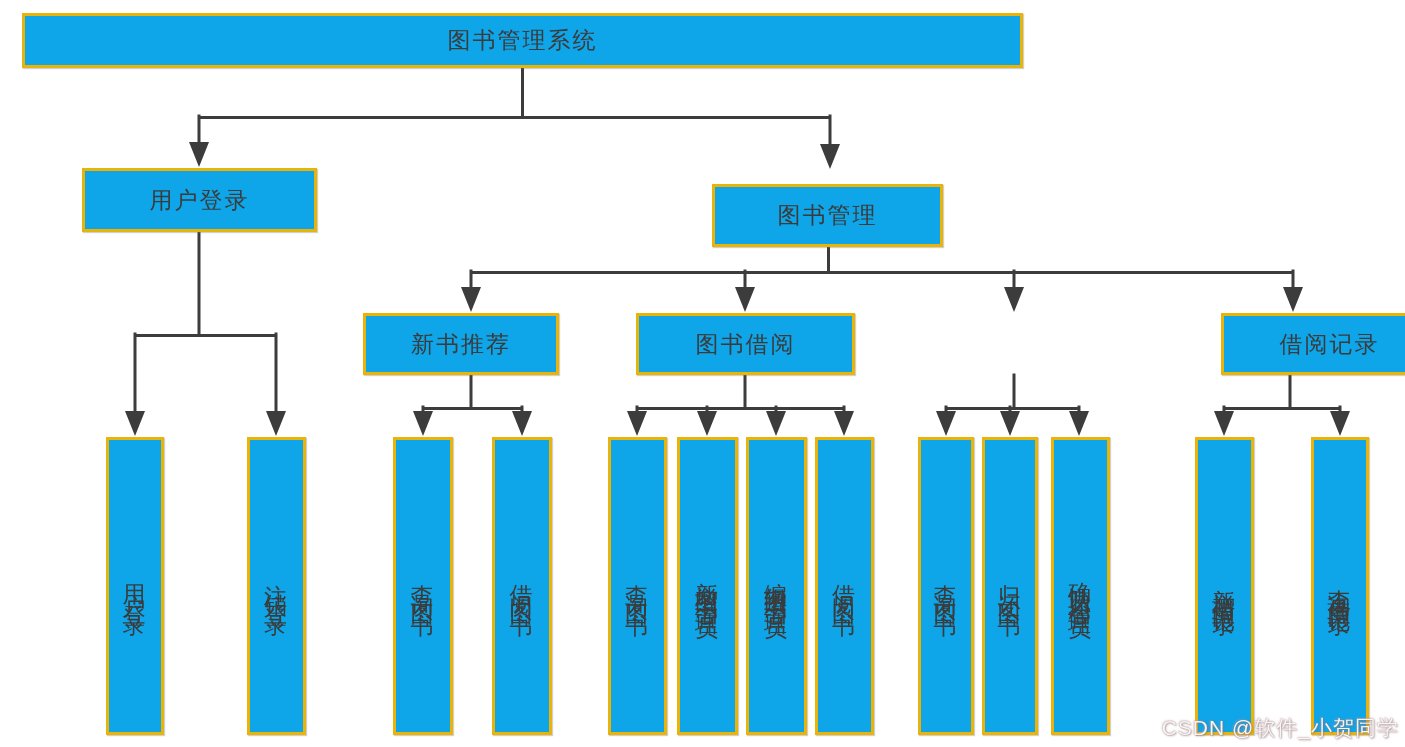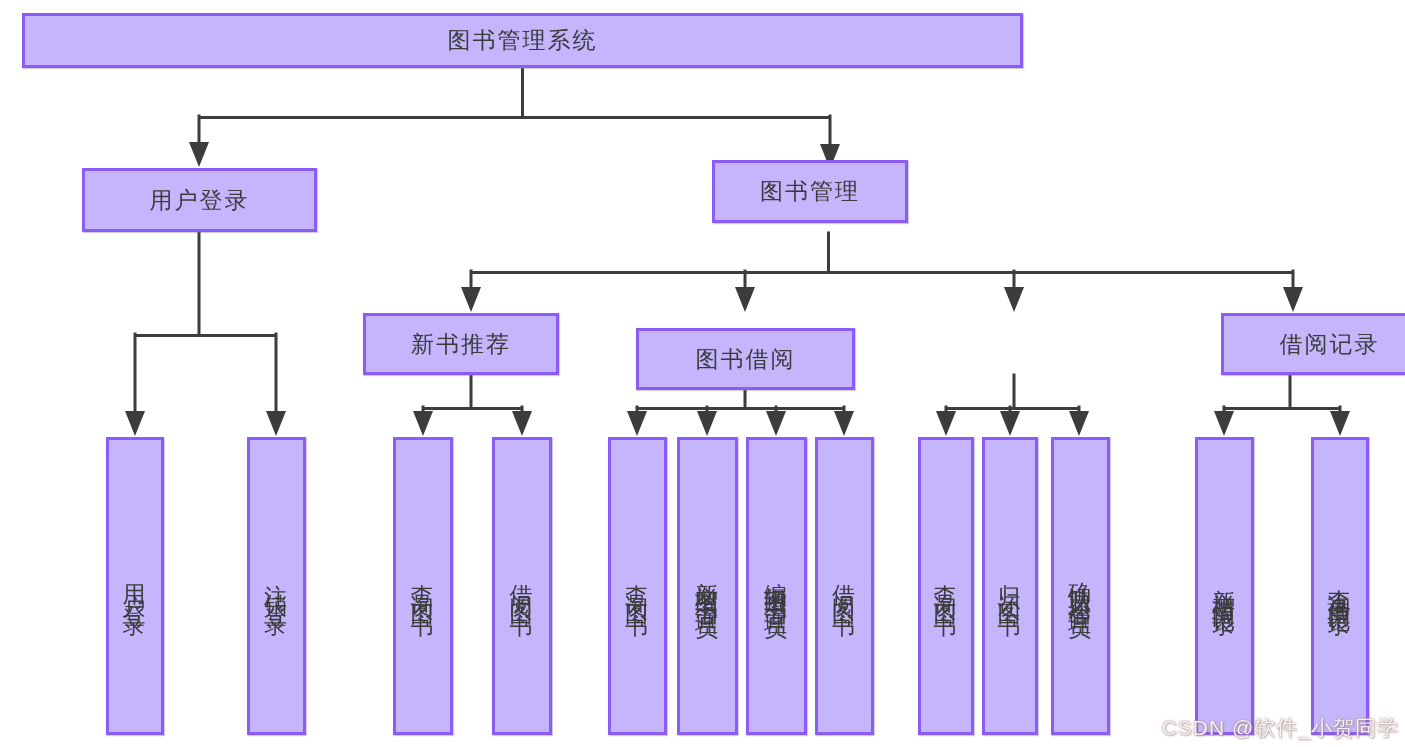--- a/index.html
+++ b/index.html
@@ -24,22 +24,22 @@
     stroke-width: 3;
     stroke-linecap: square;
   }
   .wire-arrow {
     fill: #3c3c3c;
     stroke: none;
   }
   .box {
     position: absolute;
     box-sizing: border-box;
-    background: #c4b5fd;
-    border: 3px solid #8b5cf6;
+    background: #0ea5e9;
+    border: 3px solid #eab308;
     display: flex;
     align-items: center;
     justify-content: center;
     z-index: 2;
     box-shadow: 1px 1px 1px rgba(120,120,120,0.35);
   }
   .h-label {
     font-size: 23px;
     letter-spacing: 2px;
     color: #3b3b3b;
@@ -52,24 +52,24 @@
     letter-spacing: 10px;
     color: #3b3b3b;
     white-space: nowrap;
   }
   .v-label.tight { letter-spacing: 5px; }
 
   
   #box-root   { left: 22px;   top: 13px;  width: 1001px; height: 55px; }
   
   #box-login  { left: 82px;   top: 168px; width: 235px;  height: 64px; }
-  #box-mgmt   { left: 712px;  top: 160px; width: 196px;  height: 63px; }
+  #box-mgmt   { left: 712px;  top: 184px; width: 231px;  height: 63px; }
   
   #box-new    { left: 363px;  top: 313px; width: 196px;  height: 62px; }
-  #box-borrow { left: 636px;  top: 328px; width: 219px;  height: 62px; }
+  #box-borrow { left: 636px;  top: 313px; width: 219px;  height: 62px; }
   #box-current{ left: 906px;  top: 313px; width: 216px;  height: 62px; }
   #box-record { left: 1185px; top: 313px; width: 217px;  height: 62px; margin-left: 36px; }
   
   .leaf { top: 437px; height: 298px; }
   #leaf-0  { left: 106px;  width: 58px; }
   #leaf-1  { left: 247px;  width: 59px; }
   #leaf-2  { left: 393px;  width: 60px; }
   #leaf-3  { left: 492px;  width: 60px; }
   #leaf-4  { left: 608px;  width: 59px; }
   #leaf-5  { left: 677px;  width: 61px; }

